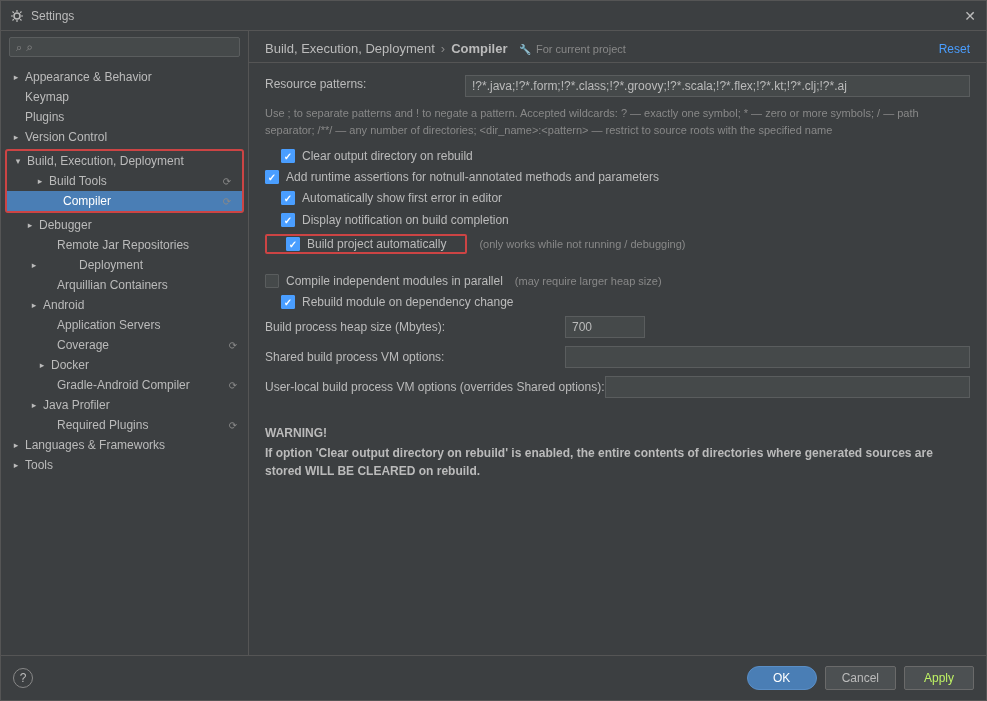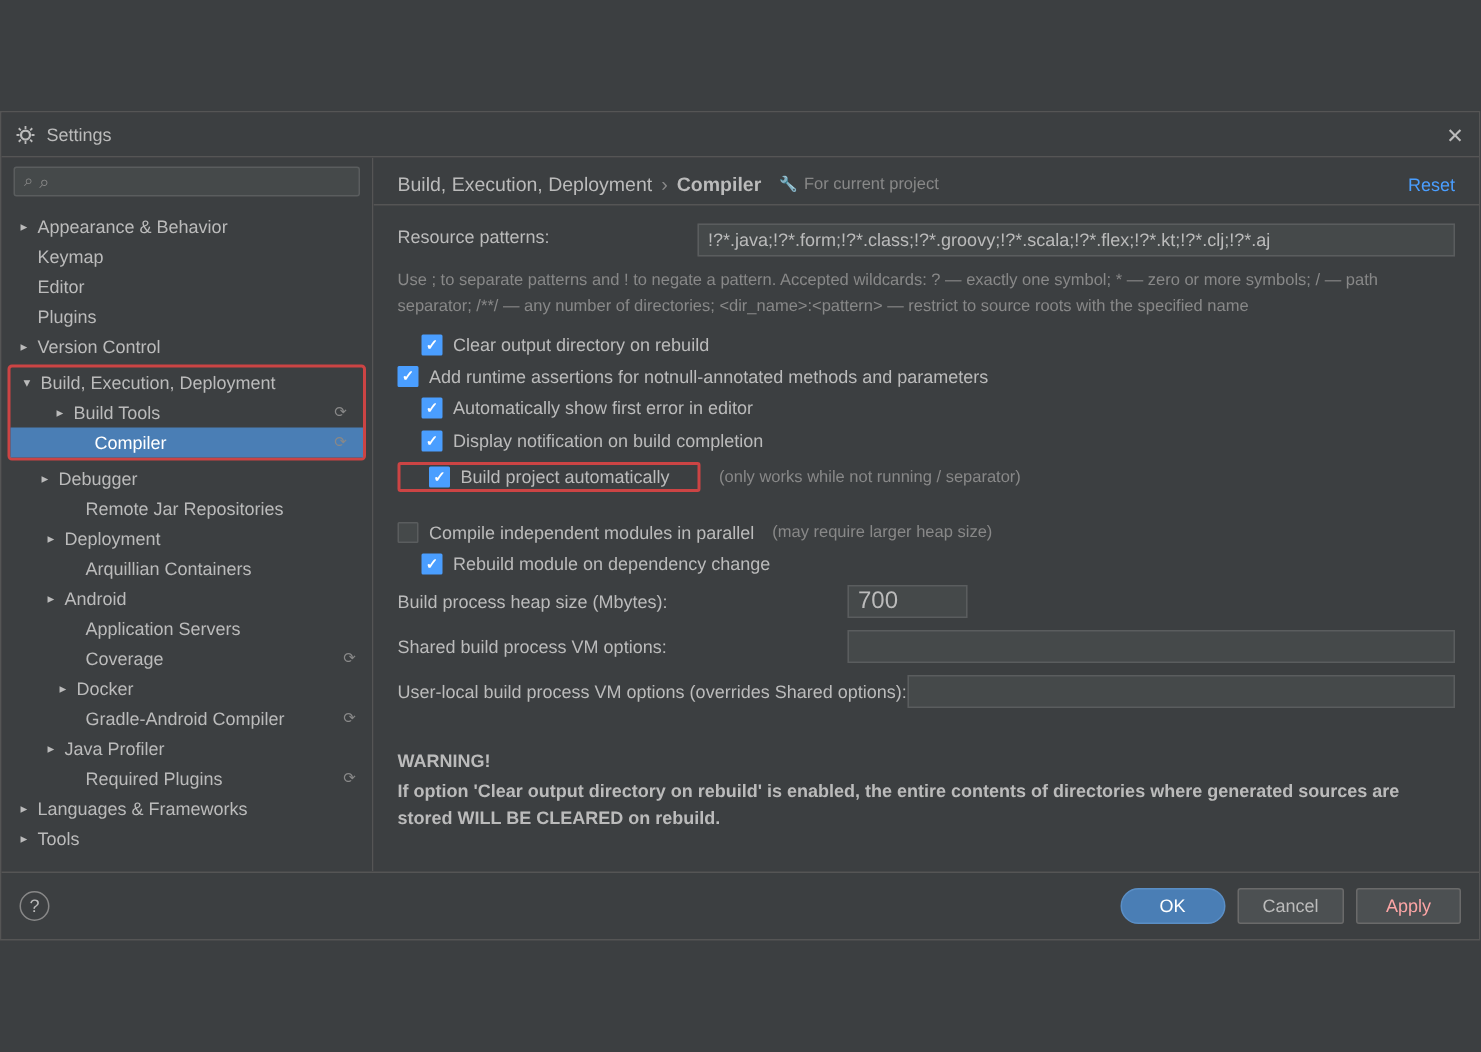--- a/index.html
+++ b/index.html
@@ -1,20 +1,20 @@
 <!DOCTYPE html>
 <html><head>
   <meta charset="utf-8">
   <style>
     * { box-sizing: border-box; margin: 0; padding: 0; }
     body { font-family: 'Segoe UI', Arial, sans-serif; font-size: 12px; background: #3c3f41; display: flex; align-items: center; justify-content: center; min-height: 100vh; }
     
     .dialog {
       width: 987px;
-      height: 553px;
+      height: 701px;
       background: #3c3f41;
       border: 1px solid #555;
       display: flex;
       flex-direction: column;
       color: #bbbbbb;
     }
     
     .title-bar {
       background: #3c3f41;
       height: 30px;
@@ -289,21 +289,21 @@
     .field-label {
       color: #bbbbbb;
       font-size: 12px;
       min-width: 300px;
     }
     
     .text-input {
       background: #45494a;
       border: 1px solid #5a5d5e;
       color: #bbbbbb;
-      font-size: 16px;
+      font-size: 12px;
       padding: 2px 6px;
       height: 22px;
       outline: none;
       width: 80px;
     }
     
     .text-input-wide {
       background: #45494a;
       border: 1px solid #5a5d5e;
       color: #bbbbbb;
@@ -398,21 +398,21 @@
       font-size: 12px;
       padding: 4px 16px;
       cursor: pointer;
       border-radius: 2px;
       min-width: 70px;
     }
     
     .btn-apply {
       background: #4c5052;
       border: 1px solid #6a6a6a;
-      color: #fca5a5;
+      color: #bef264;
       font-size: 12px;
       padding: 4px 16px;
       cursor: pointer;
       border-radius: 2px;
       min-width: 70px;
     }
     
     ::-webkit-scrollbar { width: 8px; height: 8px; }
     ::-webkit-scrollbar-track { background: #3c3f41; }
     ::-webkit-scrollbar-thumb { background: #5a5d5e; border-radius: 4px; }
@@ -446,24 +446,20 @@
         <div class="tree-item">
           <span class="tree-arrow closed"></span>
           <span class="tree-label">Appearance &amp; Behavior</span>
         </div>
 
         <div class="tree-item">
           <span class="tree-arrow none"></span>
           <span class="tree-label">Keymap</span>
         </div>
 
-        <div class="tree-item">
-          <span class="tree-arrow none"></span>
-          <span class="tree-label">Editor</span>
-        </div>
 
         <div class="tree-item">
           <span class="tree-arrow none"></span>
           <span class="tree-label">Plugins</span>
         </div>
 
         <div class="tree-item">
           <span class="tree-arrow closed"></span>
           <span class="tree-label">Version Control</span>
         </div>
@@ -490,21 +486,21 @@
         <div class="tree-item indent-1" style="">
           <span class="tree-arrow closed"></span>
           <span class="tree-label">Debugger</span>
         </div>
 
         <div class="tree-item indent-1" style="padding-left: 40px;">
           <span class="tree-arrow none"></span>
           <span class="tree-label">Remote Jar Repositories</span>
         </div>
 
-        <div class="tree-item indent-1" style="padding-left: 26px;">
+        <div class="tree-item indent-1" style="padding-left: 26px; gap: 36px;">
           <span class="tree-arrow closed"></span>
           <span class="tree-label">Deployment</span>
         </div>
 
         <div class="tree-item indent-1" style="padding-left: 40px;">
           <span class="tree-arrow none"></span>
           <span class="tree-label">Arquillian Containers</span>
         </div>
 
         <div class="tree-item indent-1" style="padding-left: 26px;">
@@ -597,21 +593,21 @@
         <div class="checkbox-row">
           <div class="checkbox checked"></div>
           <span class="checkbox-label">Display notification on build completion</span>
         </div>
 
         <div style="display:flex; align-items:center; margin-bottom:6px;">
           <div style="border: 2px solid #cc4444; border-radius: 2px; padding: 1px 19px; display:inline-flex; align-items:center;">
             <div class="checkbox checked" style="margin-right: 7px;"></div>
             <span class="checkbox-label">Build project automatically</span>
           </div>
-          <span class="side-note">(only works while not running / separator)</span>
+          <span class="side-note">(only works while not running / debugging)</span>
         </div>
 
         <div style="display:flex; align-items:center; margin-bottom:6px;margin-top:20px;">
           <div class="checkbox unchecked"></div>
           <span class="checkbox-label">Compile independent modules in parallel</span>
           <span class="side-note">(may require larger heap size)</span>
         </div>
 
         <div class="checkbox-row">
           <div class="checkbox checked"></div>

